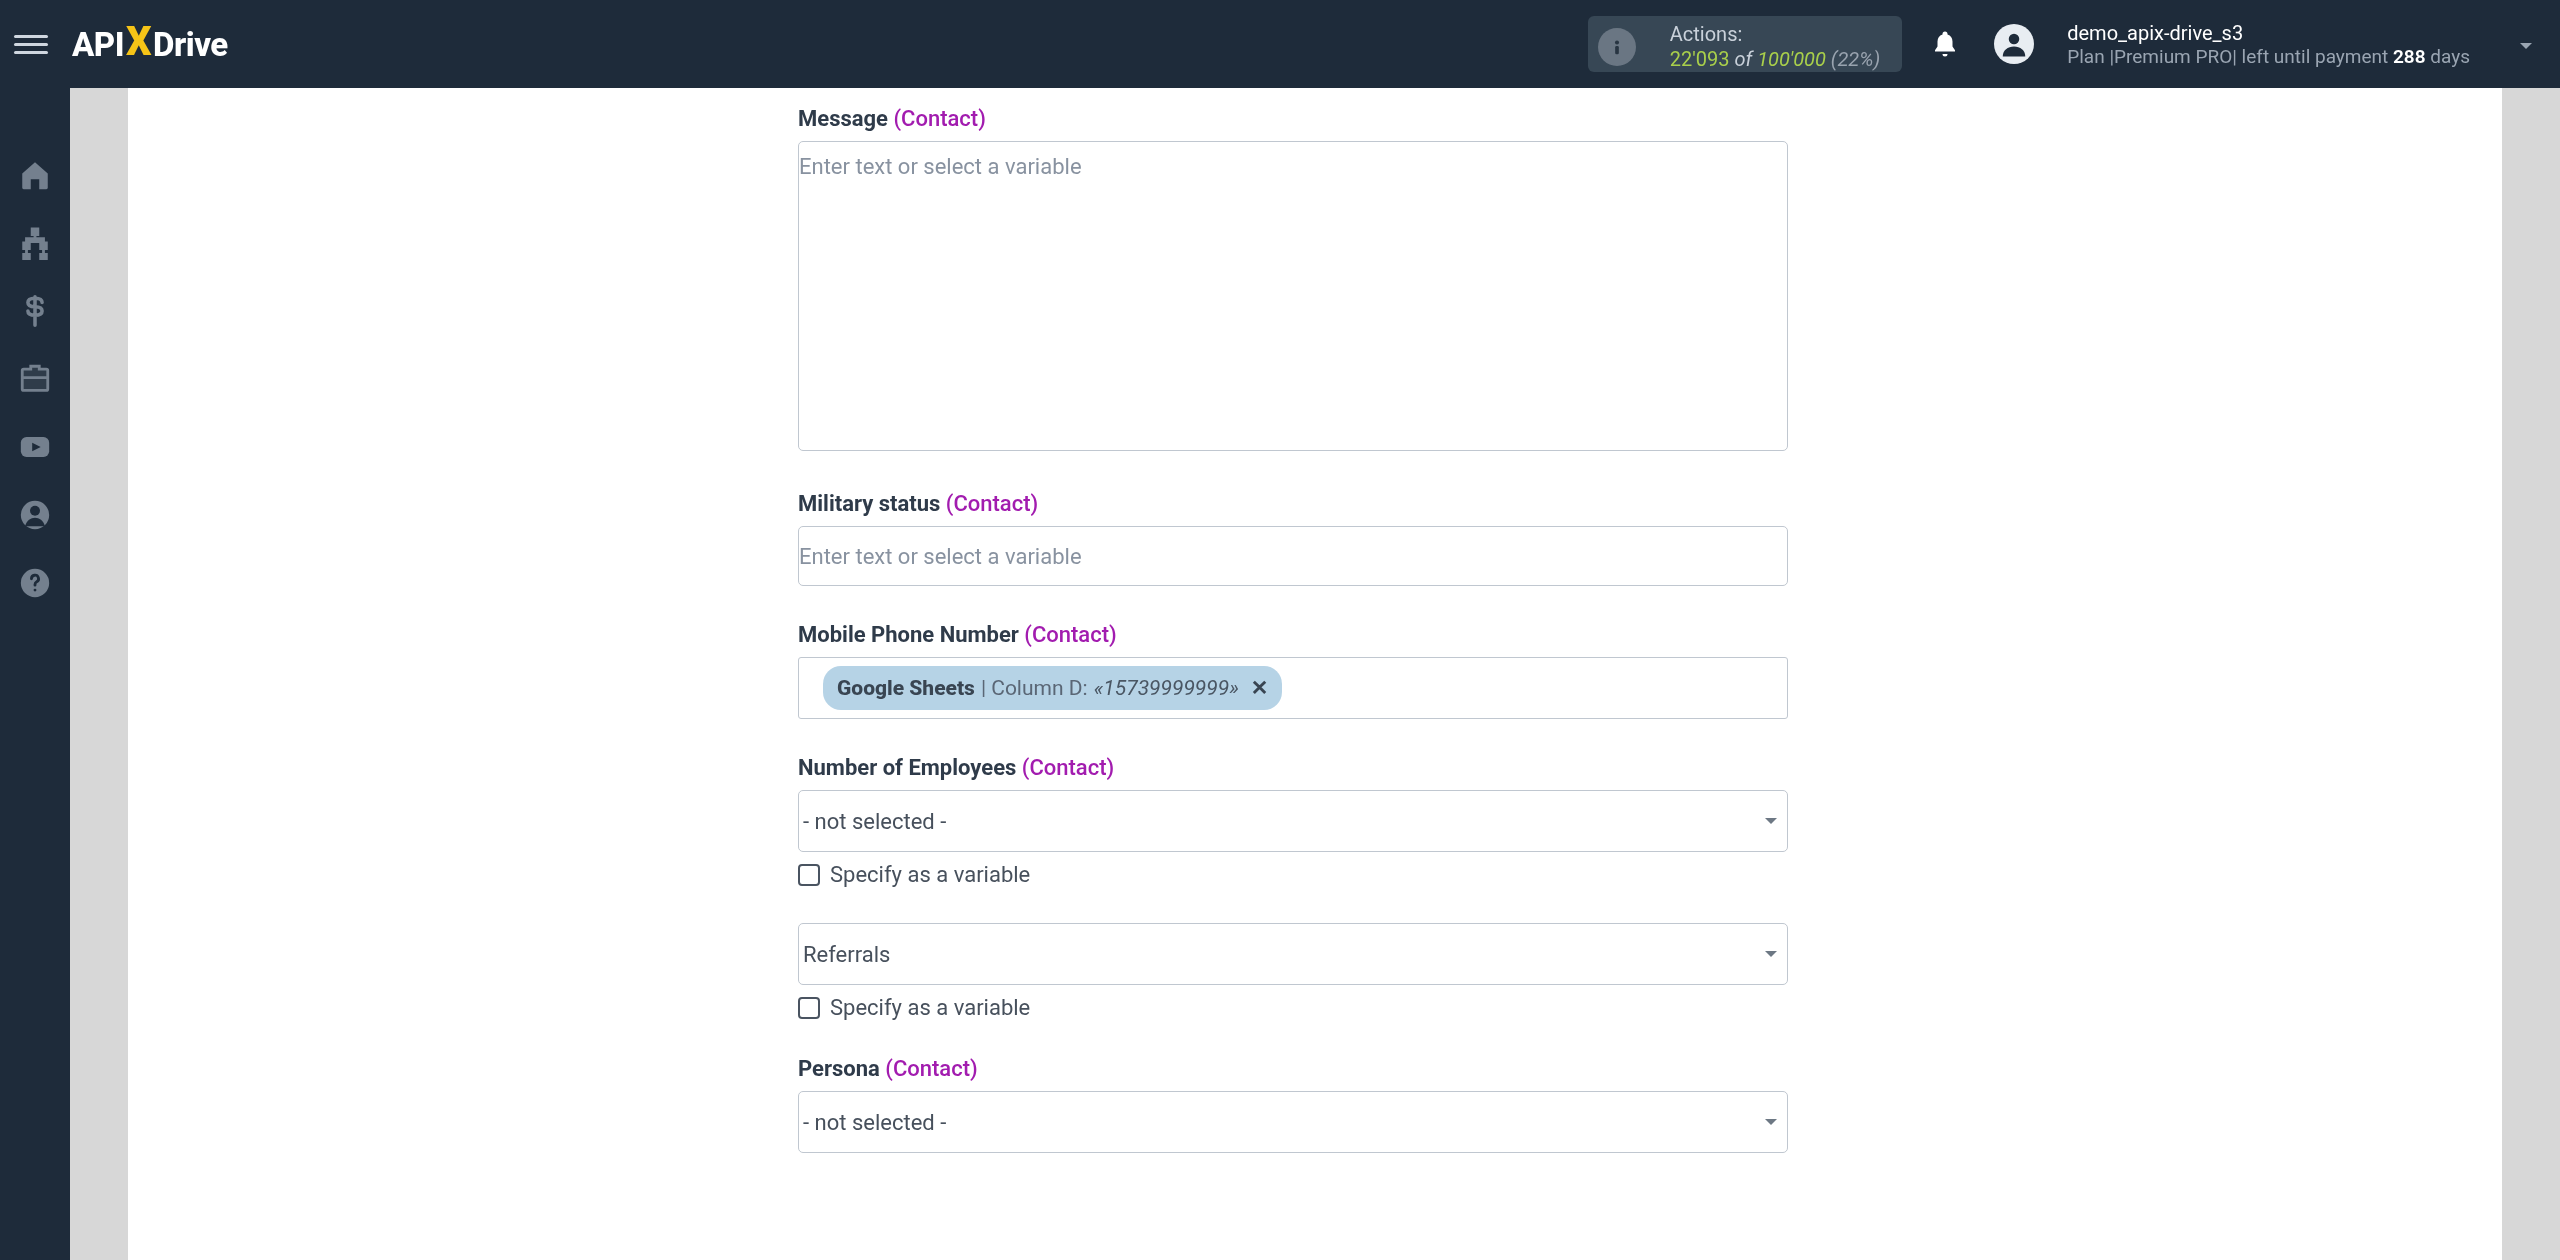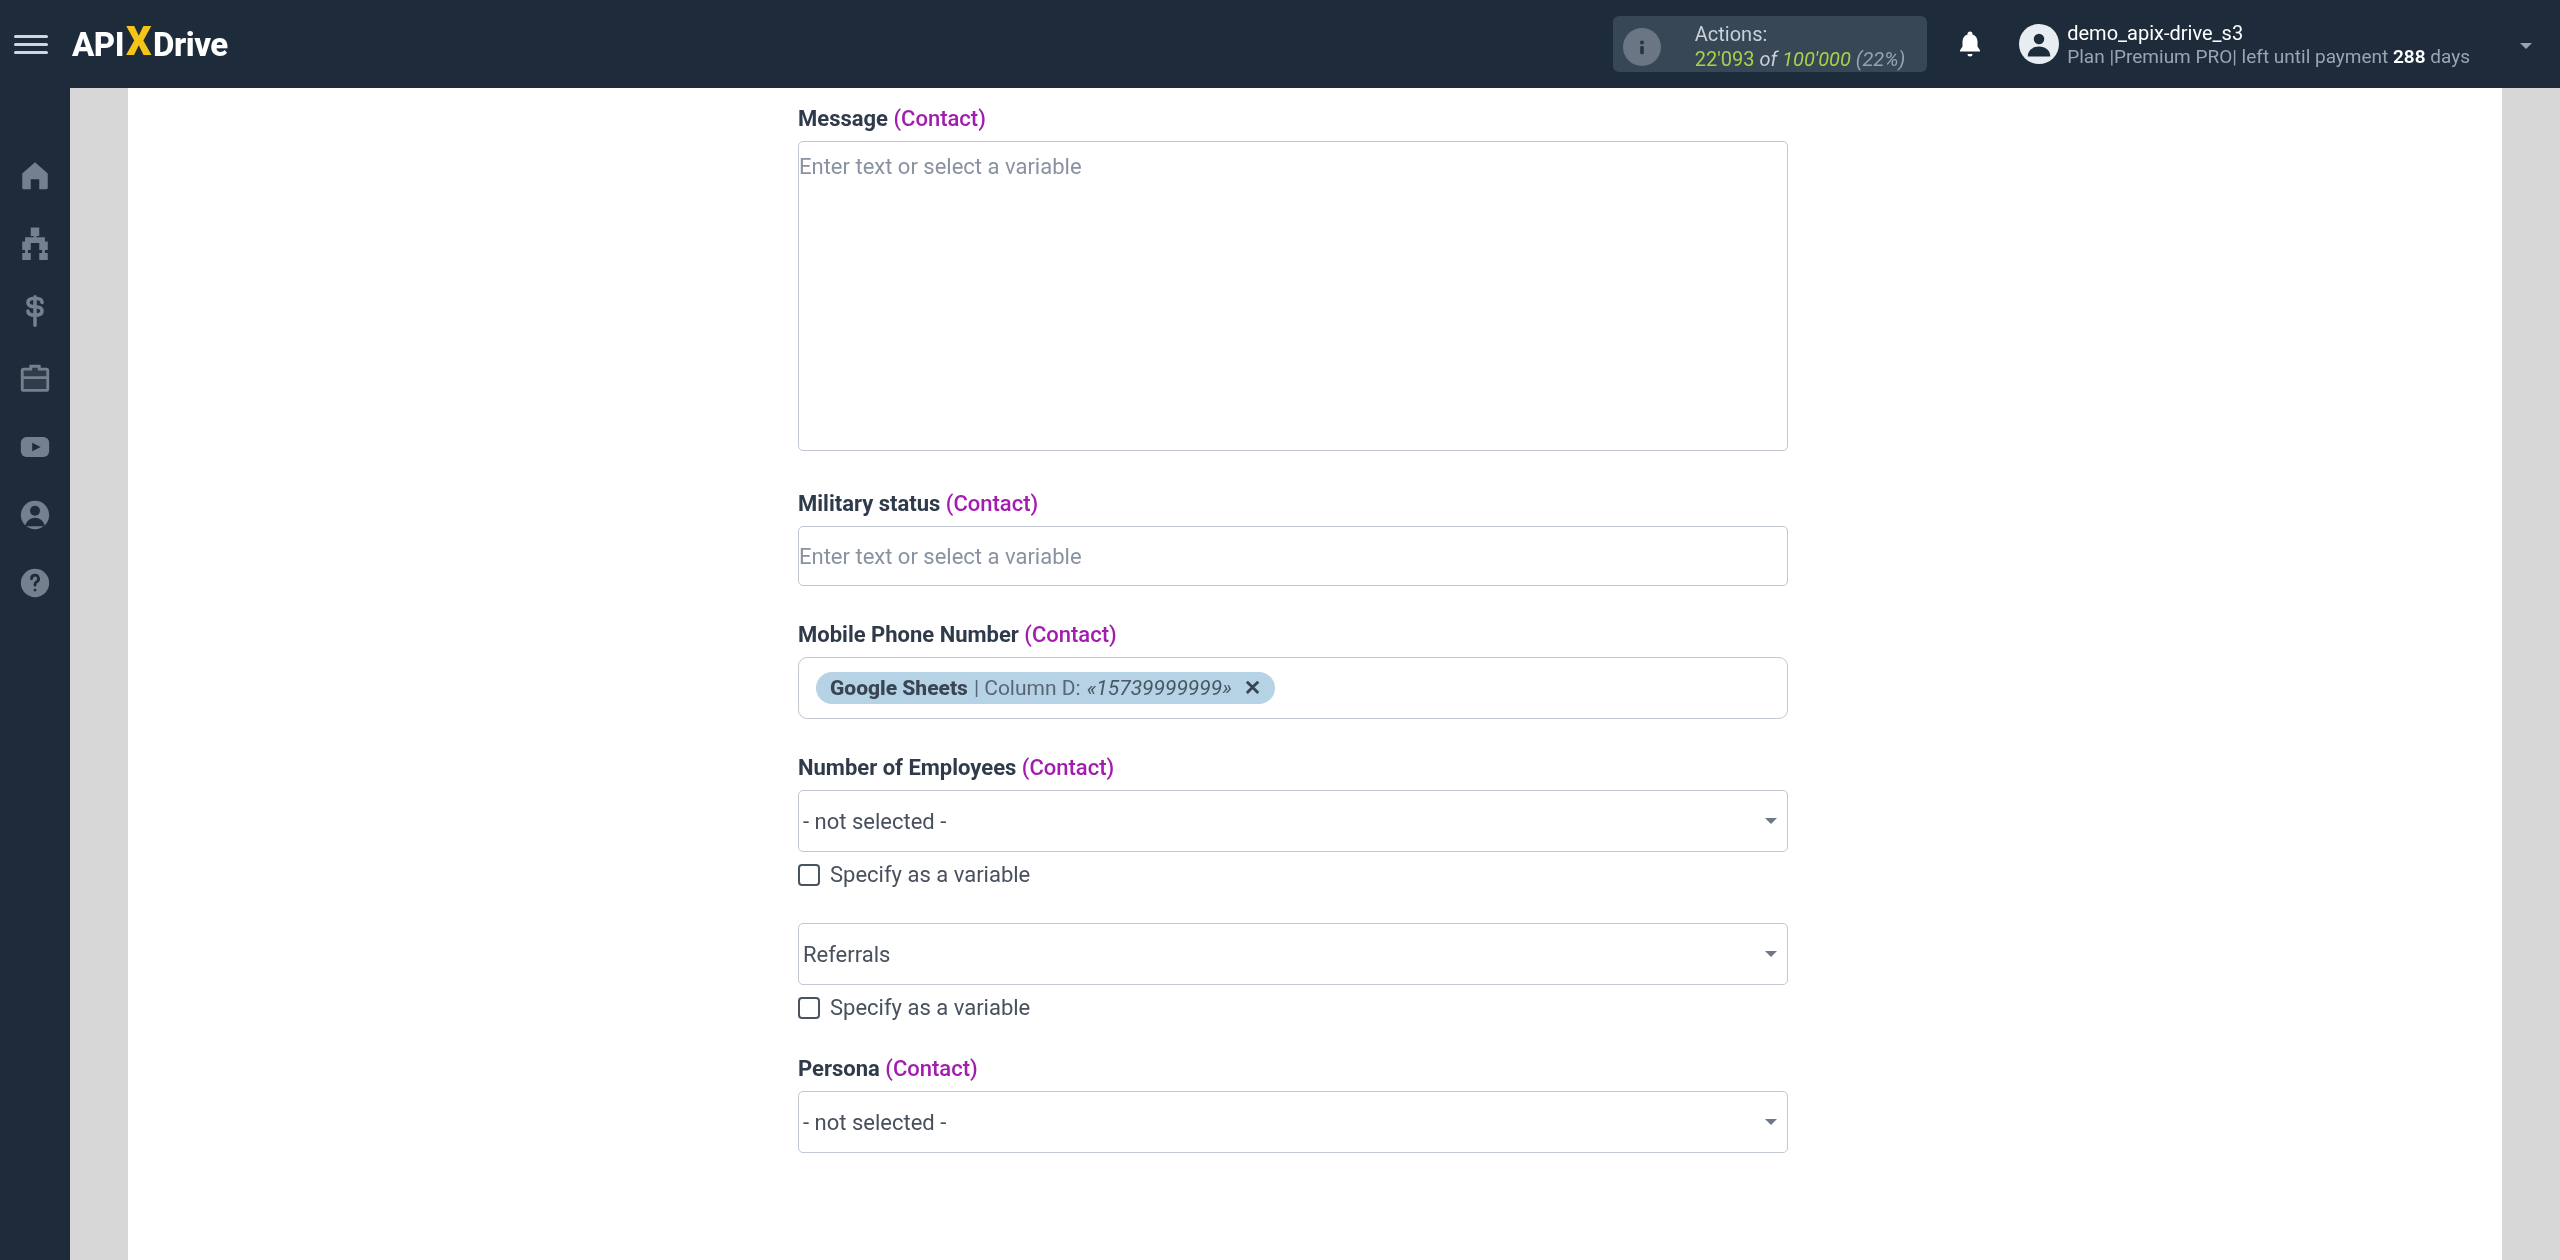--- a/index.html
+++ b/index.html
@@ -16,21 +16,21 @@
 .actions-pill{background:#374755;border-radius:6px;padding:6px 22px 0 10px;display:flex;align-items:center;gap:34px;margin-right:28px}
 .info-circ{width:38px;height:38px;border-radius:50%;background:#6a7683;display:flex;align-items:center;justify-content:center}
 .info-circ svg{width:22px;height:22px;fill:#283542}
 .actions-text{font-size:20px;line-height:1.25}
 .actions-text .lbl{color:#c9d1da}
 .actions-text .cur{color:#a9cf4b}
 .actions-text .of{color:#c9d1da;font-style:italic}
 .actions-text .tot{color:#a9cf4b;font-style:italic}
 .actions-text .pct{color:#99a3af;font-style:italic}
 .bell{width:30px;height:30px;fill:#fff;margin-right:34px;cursor:pointer}
-.user-blk{display:flex;align-items:center;gap:8px;padding-right:90px}
+.user-blk{display:flex;align-items:center;gap:33px;padding-right:90px}
 .avatar{width:40px;height:40px;border-radius:50%;background:#e8edf2;display:flex;align-items:center;justify-content:center}
 .avatar svg{width:30px;height:30px;fill:#1e2b3a}
 .user-txt .uname{font-size:20px;color:#fff}
 .user-txt .plan{font-size:19px;color:#9aa5b2}
 .user-txt .plan b{color:#fff;font-weight:600}
 .hdr-caret{position:absolute;right:22px;top:34px;fill:#9aa5b2;width:24px;height:24px;cursor:pointer}
 
 
 .body{display:flex;height:calc(100% - 88px)}
 .rail{width:70px;background:#1e2b3a;display:flex;flex-direction:column;align-items:center;padding-top:70px;gap:34px}
@@ -40,21 +40,21 @@
 .main{flex:1;background:#d7d7d7;overflow:hidden;position:relative}
 .canvas{position:absolute;left:58px;top:0;right:58px;bottom:0;background:#fff}
 .form-col{width:990px;margin-left:670px;padding-top:18px}
 .grp{margin-bottom:36px}
 .lbl-row{font-size:22px;color:#2f3b4a;font-weight:700;margin-bottom:10px}
 .lbl-row .ctx{color:#a21caf;font-weight:500}
 .txtarea,.txtinput{width:100%;border:1px solid #c0c7d0;border-radius:5px;background:#fff;font-size:22px;color:#2f3b4a;padding:12px 0}
 .txtarea{height:310px;resize:none}
 .txtinput{height:60px}
 .txtarea::placeholder,.txtinput::placeholder{color:#8892a0}
-.pill-field{width:100%;min-height:62px;border:1px solid #c0c7d0;border-radius:9px;padding:8px 17px;display:flex;align-items:center;flex-wrap:wrap;gap:6px}
+.pill-field{width:100%;min-height:62px;border:1px solid #c0c7d0;border-radius:3px;padding:8px 24px;display:flex;flex-wrap:wrap;gap:6px}
 .token{background:#b6d3e6;border-radius:18px;padding:4px 14px;font-size:21px;color:#394552;display:inline-flex;align-items:center;gap:6px}
 .token b{font-weight:800}
 .token .sep{color:#5a6675}
 .token i{font-style:italic;color:#4a5663}
 .token .x{font-weight:900;margin-left:6px;cursor:pointer}
 .selectbox{width:100%;height:62px;border:1px solid #c0c7d0;border-radius:5px;display:flex;align-items:center;justify-content:space-between;padding:0 4px;font-size:22px;color:#47505c;cursor:pointer;background:#fff}
 .selectbox svg{width:24px;height:24px;fill:#6d7884}
 .chk-row{display:flex;align-items:center;gap:10px;margin-top:10px;font-size:22px;color:#47505c}
 .chk{width:22px;height:22px;border:2px solid #4a5461;border-radius:4px;display:inline-block;cursor:pointer}
 .last{margin-bottom:0}

